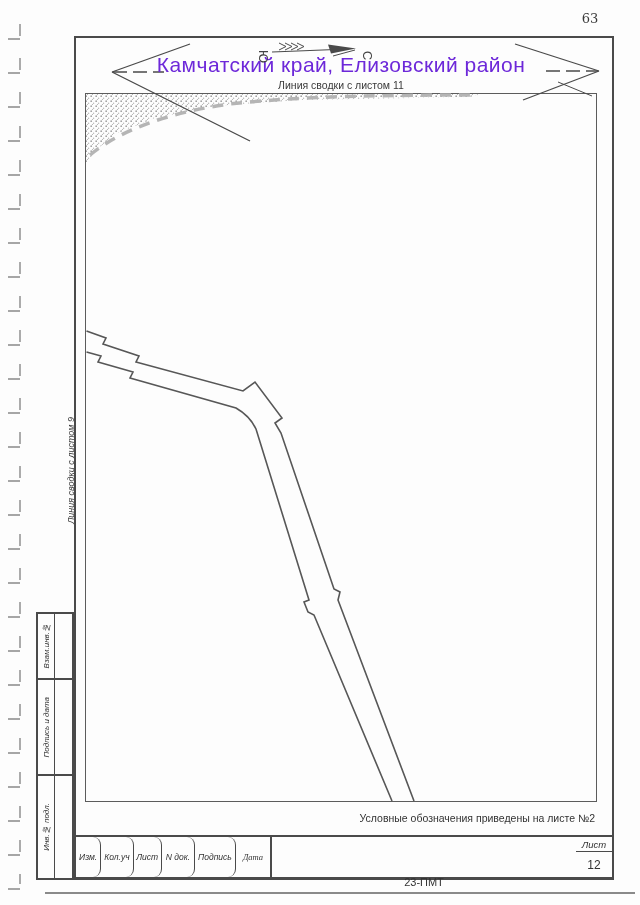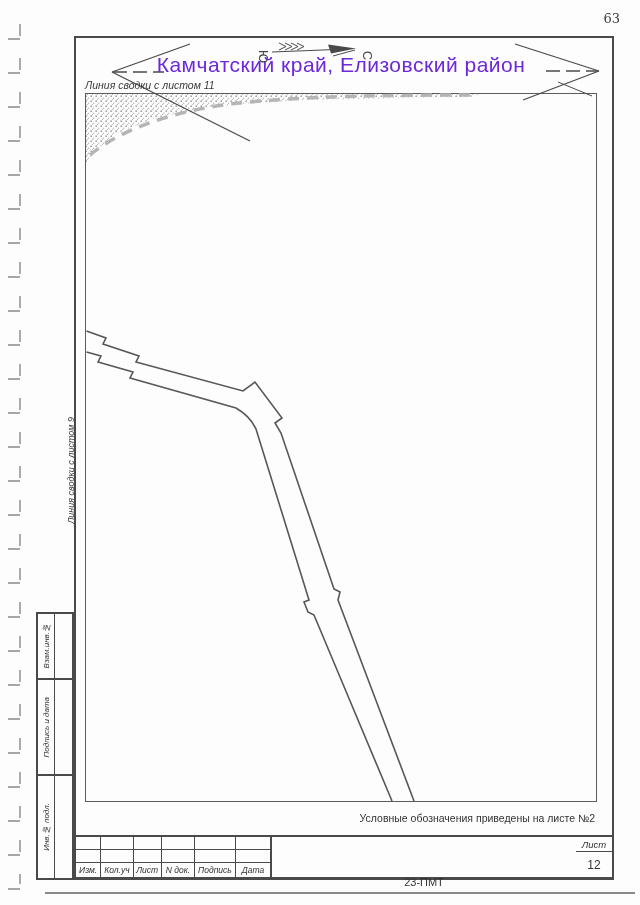--- a/index.html
+++ b/index.html
@@ -11,46 +11,46 @@
   }
   .abs{position:absolute;box-sizing:border-box;}
 
   
   .bind-strip-h{left:8px;top:12px;width:12px;height:878px;
     background:repeating-linear-gradient(180deg,transparent 0 26px,#a6a6a6 26px 28px,transparent 28px 34px);}
   .bind-strip-v{left:19px;top:24px;width:2px;height:860px;
     background:repeating-linear-gradient(180deg,#ababab 0 12px,transparent 12px 34px);}
   .scan-bottom-line{left:45px;top:892px;width:590px;height:2px;background:#8a8a8a;}
 
-  .page-number{left:560px;top:11px;width:60px;text-align:right;
+  .page-number{left:560px;top:11px;width:60px;text-align:center;
     font-family:"DejaVu Serif",serif;font-size:13px;color:#3a3a3a;}
 
   .frame{left:74px;top:36px;width:540px;height:844px;border:2.5px solid #4a4a4a;}
   .map-area{left:85px;top:93px;width:512px;height:709px;border:1.5px solid #5c5c5c;background:#fdfdfd;}
 
   .sheet-title{left:85px;top:53px;width:512px;text-align:center;
     font-size:21px;letter-spacing:.5px;color:#6d28d9;white-space:nowrap;}
-  .sheet-subtitle{left:85px;top:79px;width:512px;
-    font-size:10.5px;font-style:italic;color:#3a3a3a;}
+  .sheet-subtitle{left:85px;top:79px;width:512px;text-align:center;
+    font-size:10.5px;color:#3a3a3a;}
 
   .compass-letter{font-size:13px;color:#444;transform:rotate(90deg);transform-origin:center;}
   .compass-s{left:256px;top:48px;width:16px;height:16px;display:flex;align-items:center;justify-content:center;}
   .compass-n{left:359px;top:46px;width:18px;height:18px;display:flex;align-items:center;justify-content:center;}
 
   .vtext{writing-mode:vertical-rl;transform:rotate(180deg);}
   .match-left{left:60px;top:386px;width:22px;height:168px;display:flex;align-items:center;justify-content:center;}
   .match-left span{font-size:9px;font-style:italic;color:#3a3a3a;white-space:nowrap;}
 
   .map-note{left:290px;top:812px;width:305px;text-align:right;font-size:10.5px;color:#333;}
 
   
   .title-block{left:74px;top:835px;width:540px;height:44px;border:2px solid #4a4a4a;background:#fdfdfd;}
   .tb-small{position:absolute;left:0;top:0;bottom:0;width:194px;border-right:2px solid #4a4a4a;display:flex;}
-  .tb-col{height:100%;border-right:1px solid #4a4a4a;display:flex;flex-direction:column;}
-  .tb-col:last-child{border-right:none;}
+  .tb-col{height:100%;border-right:1px solid #4a4a4a;display:flex;border-radius:8px;}
+  .tb-col:last-child{border-right:none;font-family:Liberation Serif, serif;}
   .tb-r1,.tb-r2{height:12px;border-bottom:1px solid #4a4a4a;}
   .tb-lab{flex:1;display:flex;align-items:center;justify-content:center;
     font-size:8.5px;font-style:italic;color:#333;white-space:nowrap;overflow:hidden;}
   .tb-main{position:absolute;left:194px;top:0;bottom:0;width:308px;border-right:4px solid #000000;
     display:flex;align-items:center;justify-content:center;font-size:11px;color:#333;margin-top:45px;}
   .tb-sheet{position:absolute;right:0;top:0;bottom:0;width:36px;display:flex;flex-direction:column;}
   .tb-sheet-head{height:14px;border-bottom:1.2px solid #4a4a4a;display:flex;align-items:center;justify-content:center;
     font-size:9.5px;font-style:italic;color:#333;}
   .tb-sheet-num{flex:1;display:flex;align-items:center;justify-content:center;font-size:12px;color:#333;}
 

